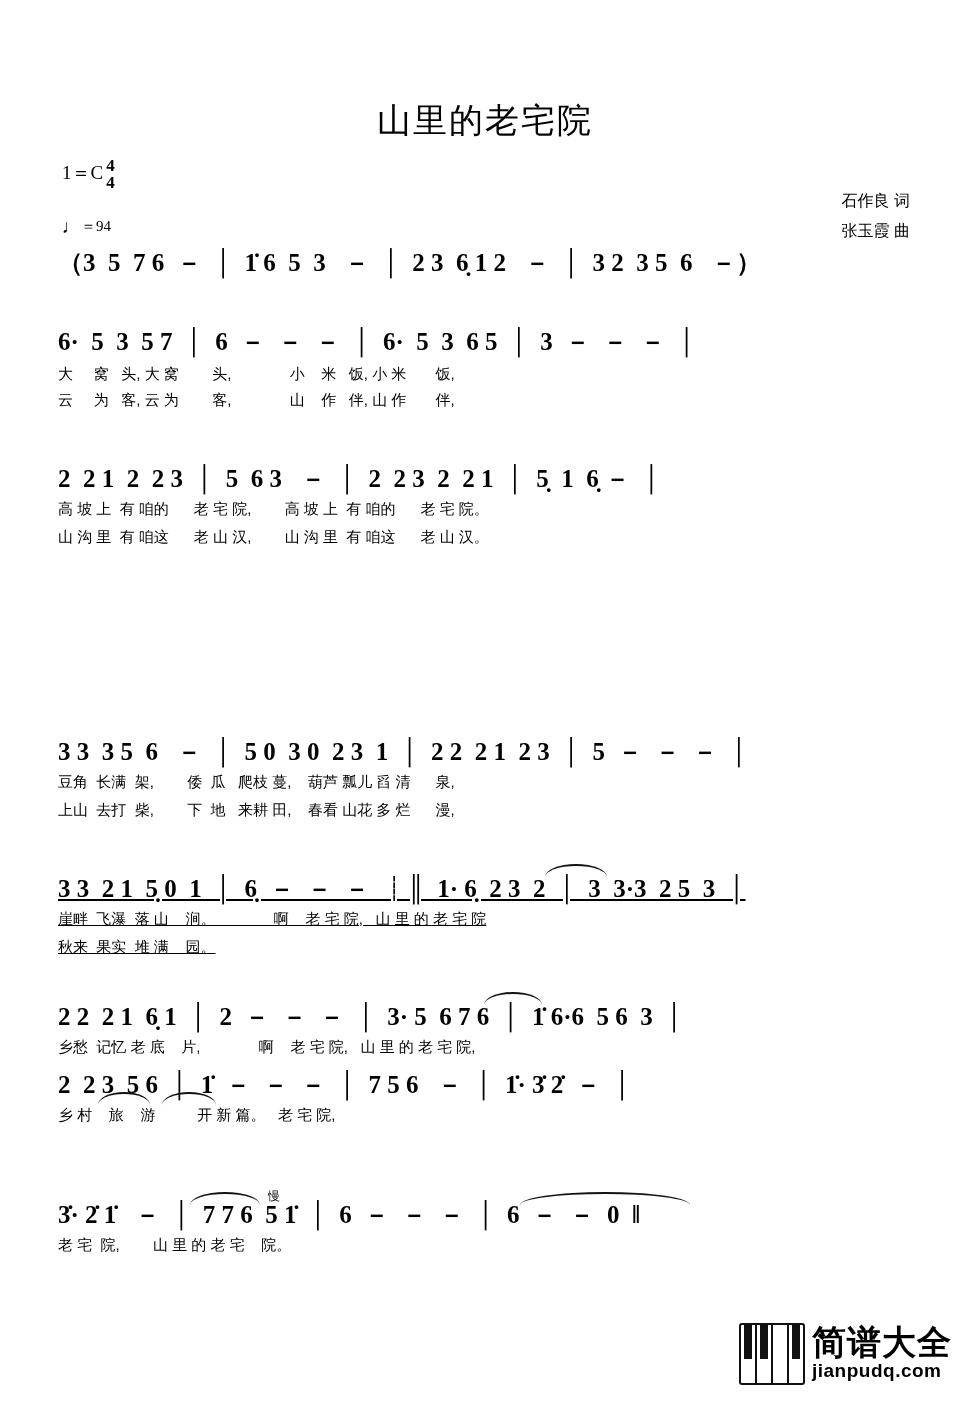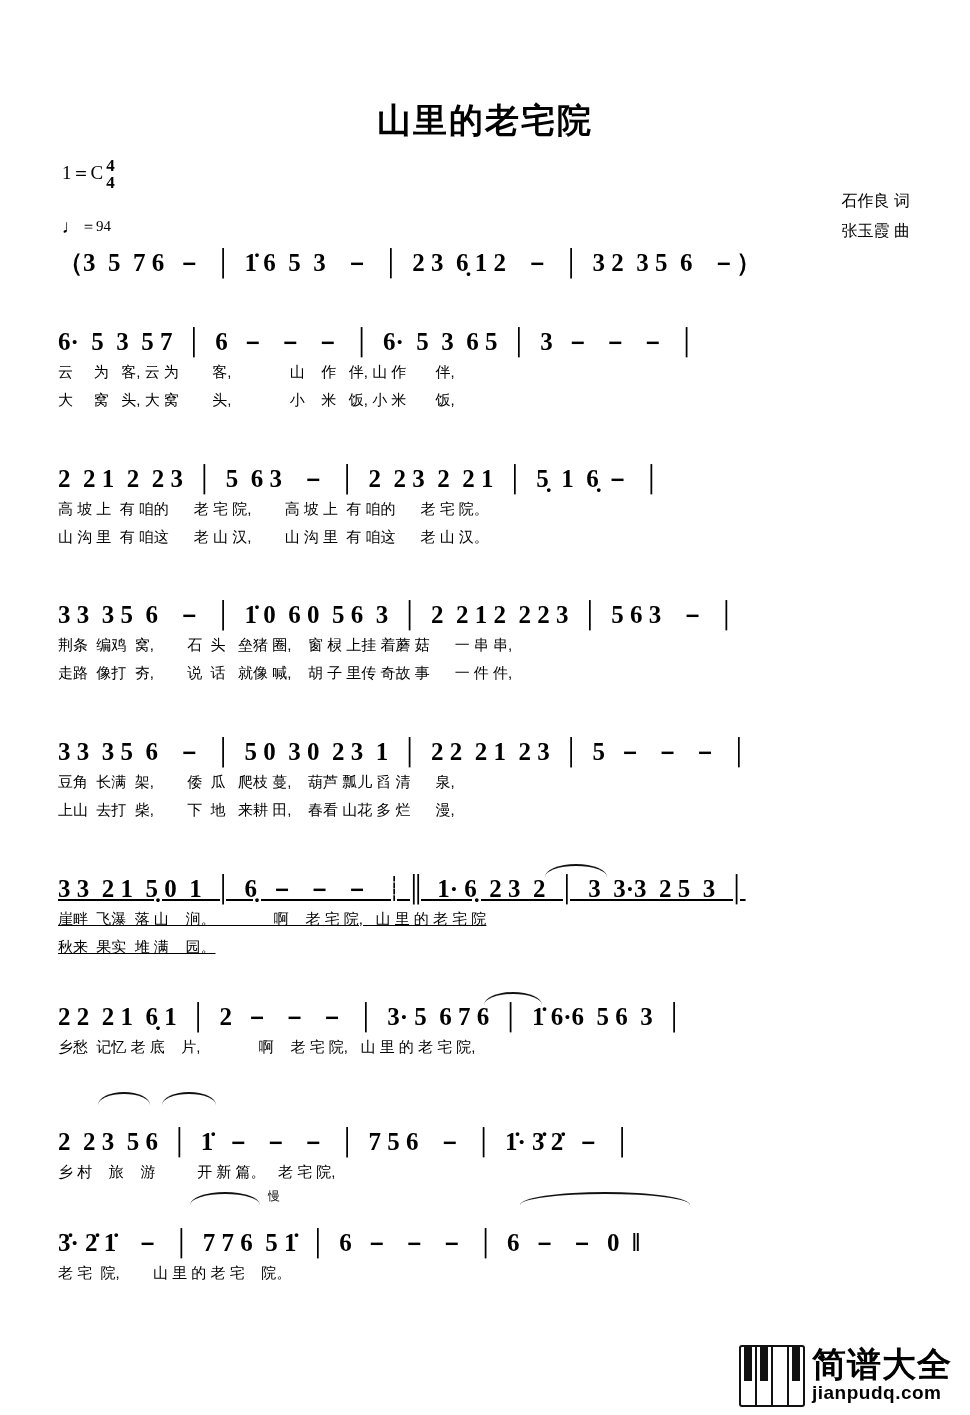--- a/index.html
+++ b/index.html
@@ -1,21 +1,21 @@
 <!DOCTYPE html>
 <html><head>
 <meta charset="utf-8">
 <style>
   html,body{margin:0;padding:0;background:#ffffff;}
   body{width:970px;height:1415px;font-family:"Liberation Sans",sans-serif;color:#000;position:relative;overflow:hidden;}
   .sheet{position:relative;width:970px;height:1415px;}
 
   .title{
     position:absolute;left:0;right:0;top:98px;text-align:center;
-    font-family:"Liberation Sans",sans-serif;font-size:34px;font-weight:700;letter-spacing:2px;
+    font-family:"Liberation Sans",sans-serif;font-size:34px;font-weight:400;letter-spacing:2px;
   }
 
   .keysig{position:absolute;left:62px;top:158px;font-size:19px;font-family:"Liberation Serif",serif;}
   .keysig .frac{display:inline-block;vertical-align:middle;text-align:center;line-height:1;font-size:17px;font-weight:bold;margin-left:3px;position:relative;top:-1px;}
   .keysig .frac .num{display:block;}
   .keysig .frac .den{display:block;}
 
   .tempo{position:absolute;left:62px;top:214px;font-size:15px;font-family:"Liberation Serif",serif;}
   .tempo .note{font-size:19px;position:relative;top:2px;}
 
@@ -26,21 +26,21 @@
     font-family:"Liberation Serif",serif;
     font-size:25px;font-weight:bold;letter-spacing:0;white-space:pre;
     height:34px;line-height:34px;
   }
   .lyric{
     font-family:"Liberation Sans",sans-serif;
     font-size:15px;letter-spacing:0;white-space:pre;height:26px;line-height:26px;
   }
   .lyric.second{margin-top:2px;}
 
-  .wm{position:absolute;right:18px;bottom:8px;display:flex;align-items:center;gap:7px;}
+  .wm{position:absolute;right:18px;bottom:30px;display:flex;align-items:center;gap:7px;}
   .wm .keys{width:62px;height:58px;background:#fff;border:2px solid #111;border-radius:3px;display:flex;overflow:hidden;}
   .wm .keys i{flex:1;border-right:2px solid #111;position:relative;}
   .wm .keys i:last-child{border-right:none;}
   .wm .keys i::after{content:"";position:absolute;left:50%;transform:translateX(-50%);top:0;width:8px;height:34px;background:#111;}
   .wm .keys i:nth-child(3)::after{display:none;}
   .wm .txt{font-family:"Liberation Sans",sans-serif;}
   .wm .t1{font-size:34px;font-weight:bold;letter-spacing:1px;line-height:1;}
   .wm .t2{font-size:19px;font-weight:bold;letter-spacing:0.5px;line-height:1.3;}
   .slur{position:absolute;border-top:2px solid #111;border-radius:50%/100% 100% 0 0;height:11px;}
   .mark{position:absolute;font-size:12px;font-family:"Liberation Sans",sans-serif;}
@@ -64,63 +64,58 @@
     <div>石作良 词</div>
     <div>张玉霞 曲</div>
   </div>
 
   <div class="sysrow" style="top:246px;">
     <div class="notes">（3  5  7 6  －  │  1̇ 6  5  3   －  │  2 3  6̣ 1 2   －  │  3 2  3 5  6   －）</div>
   </div>
 
   <div class="sysrow" style="top:325px;">
     <div class="notes">6·  5  3  5 7  │  6  －  －  －  │  6·  5  3  6 5  │  3  －  －  －  │</div>
+    <div class="lyric second">大     窝   头, 大 窝        头,              小    米   饭, 小 米       饭,</div>
     <div class="lyric">云     为   客, 云 为        客,              山    作   伴, 山 作       伴,</div>
-    <div class="lyric second">大     窝   头, 大 窝        头,              小    米   饭, 小 米       饭,</div>
   </div>
 
   <div class="sysrow" style="top:462px;">
     <div class="notes">2  2 1  2  2 3  │  5  6 3   －  │  2  2 3  2  2 1  │  5̣  1  6̣ －  │</div>
     <div class="lyric">高 坡 上  有 咱的      老 宅 院,        高 坡 上  有 咱的      老 宅 院。</div>
     <div class="lyric second">山 沟 里  有 咱这      老 山 汉,        山 沟 里  有 咱这      老 山 汉。</div>
   </div>
 
-  <div class="sysrow" style="top:598px;">
-    <div class="notes">3 3  3 5  6   －  │  1̇ 0  6 0  5 6  3  │  2  2 1 2  2 2 3  │  5 6 3   －  │</div>
-    <div class="lyric">荆条  编鸡  窝,        石  头   垒猪 圈,    窗 棂 上挂 着蘑 菇      一 串 串,</div>
-    <div class="lyric second">走路  像打  夯,        说  话   就像 喊,    胡 子 里传 奇故 事      一 件 件,</div>
-  </div>
 
   <div class="sysrow" style="top:735px;">
     <div class="notes">3 3  3 5  6   －  │  5 0  3 0  2 3  1  │  2 2  2 1  2 3  │  5  －  －  －  │</div>
     <div class="lyric">豆角  长满  架,        倭  瓜   爬枝 蔓,    葫芦 瓢儿 舀 清      泉,</div>
     <div class="lyric second">上山  去打  柴,        下  地   来耕 田,    春看 山花 多 烂      漫,</div>
   </div>
 
   <div class="sysrow" style="top:872px;text-decoration:underline;">
     <div class="notes">3 3  2 1  5̣ 0  1  │  6̣  －  －  －  ┊║  1· 6̣  2 3  2  │  3  3·3  2 5  3  │</div>
     <div class="lyric">崖畔  飞瀑  落 山    涧。              啊    老 宅 院,   山 里 的 老 宅 院</div>
     <div class="lyric second">秋来  果实  堆 满    园。</div>
   </div>
   <div class="slur" style="left:545px;top:864px;width:62px;"></div>
 
   <div class="sysrow" style="top:1000px;">
     <div class="notes">2 2  2 1  6̣ 1  │  2  －  －  －  │  3· 5  6 7 6  │  1̇ 6·6  5 6  3  │</div>
     <div class="lyric">乡愁  记忆 老 底    片,              啊    老 宅 院,   山 里 的 老 宅 院,</div>
   </div>
   <div class="slur" style="left:484px;top:992px;width:58px;"></div>
 
-  <div class="sysrow" style="top:1125px;">
+  <div class="sysrow" style="top:1068px;">
     <div class="notes">2  2 3  5 6  │  1̇  －  －  －  │  7 5 6   －  │  1̇· 3̇ 2̇  －  │</div>
     <div class="lyric">乡 村    旅    游          开 新 篇。   老 宅 院,</div>
   </div>
   <div class="slur" style="left:98px;top:1092px;width:52px;"></div>
   <div class="slur" style="left:162px;top:1092px;width:54px;"></div>
 
-  <div class="sysrow" style="top:1198px;margin-top:28px;">
+  <div class="sysrow" style="top:1198px;">
     <div class="notes">3̇· 2̇ 1̇   －  │  7 7 6  5 1̇  │  6  －  －  －  │  6  －  －  0  ‖</div>
     <div class="lyric">老 宅  院,        山 里 的 老 宅    院。</div>
   </div>
   <div class="slur" style="left:190px;top:1192px;width:70px;"></div>
   <div class="slur" style="left:520px;top:1192px;width:170px;"></div>
   <div class="mark" style="left:268px;top:1188px;">慢</div>
 
   <div class="wm">
     <div class="keys">
         <i></i>

